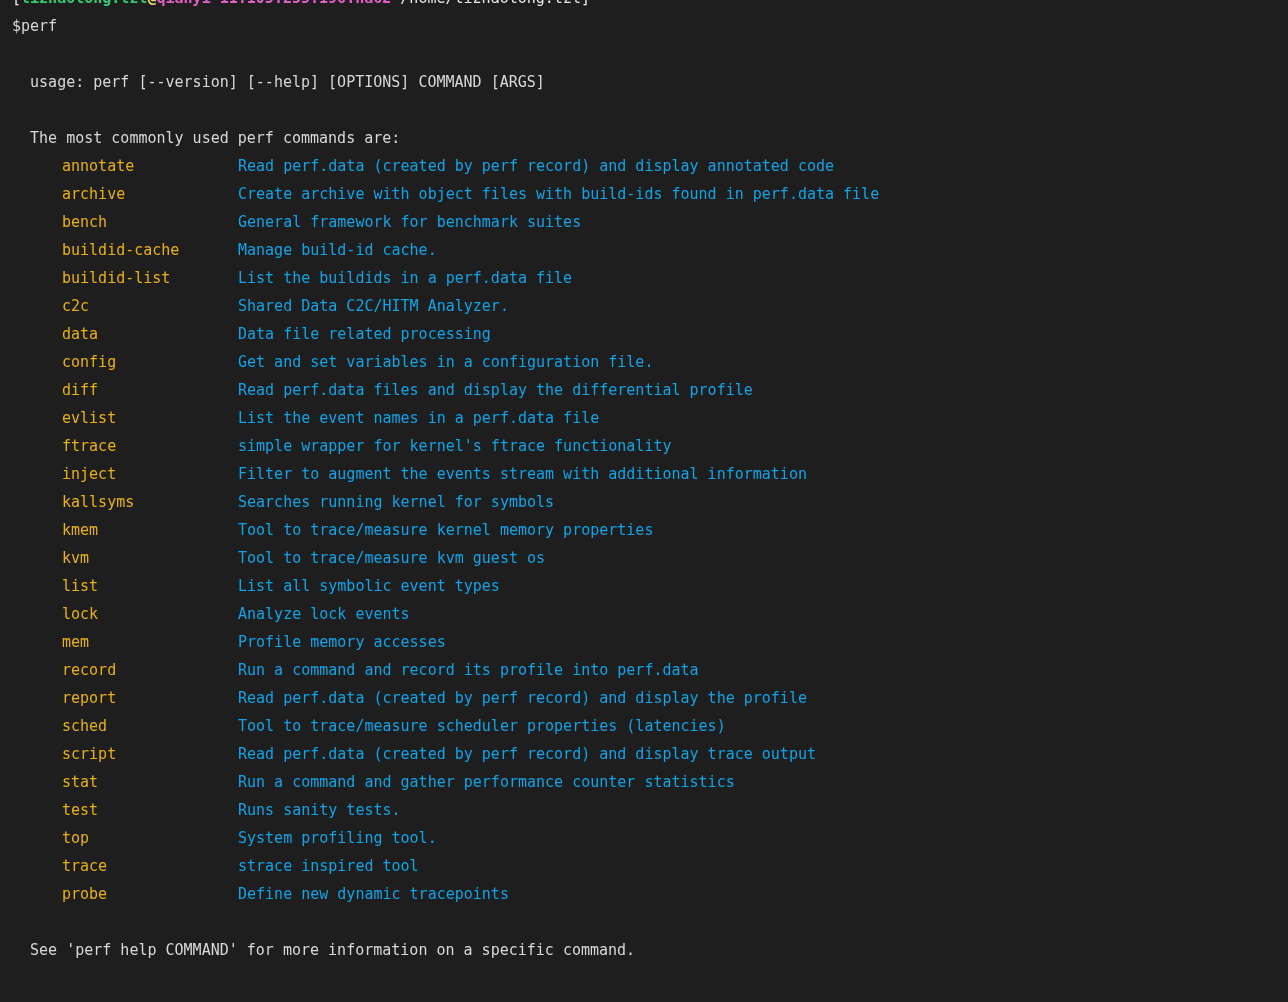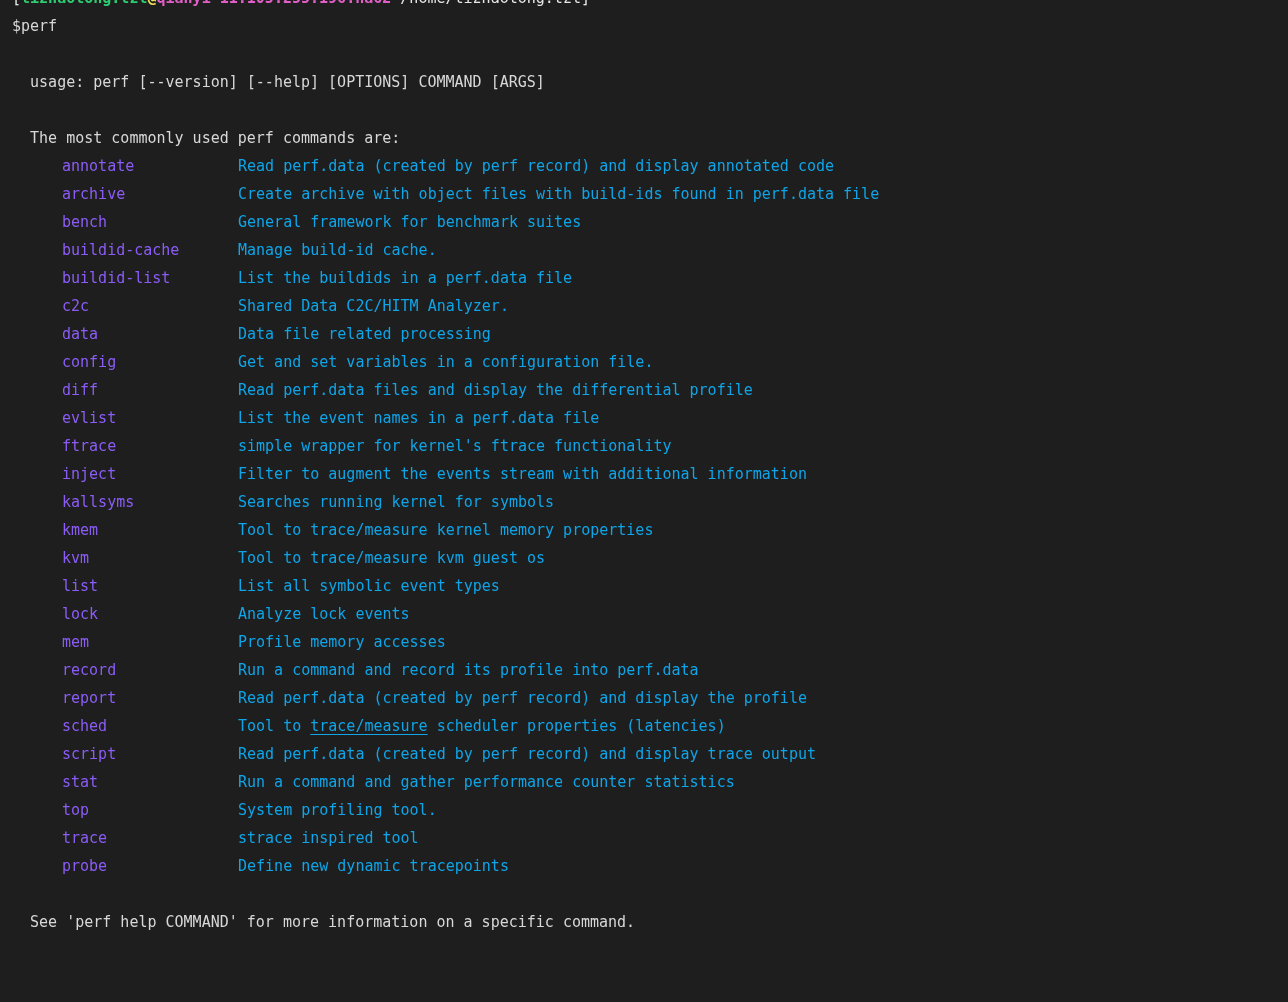--- a/index.html
+++ b/index.html
@@ -62,26 +62,26 @@
     line-height: 28px;
     padding-left: 12px;
     box-sizing: border-box;
     display: block;
   }
   .cmd-name {
     display: inline-block;
     width: 226px;
     padding-left: 50px;
     box-sizing: border-box;
-    color: #8b5cf6;
+    color: #eab308;
   }
   .cmd-desc {
     color: #0ea5e9;
   }
-  .underlined { text-decoration: underline; text-underline-offset: 3px; }
+  .underlined { text-underline-offset: 3px; }
 </style>
 </head>
 <body>
 
 <div id="terminal">
 
   <div class="line prompt-line"><span class="c-bracket">[</span><span class="c-user">tizhaotong.tzt</span><span class="c-at">@</span><span class="c-host">qianyi-11.105.255.196.na62</span><span class="c-path"> </span><span class="c-path">/home/tizhaotong.tzt</span><span class="c-bracket">]</span></div>
 
   <div class="line">$perf</div>
 
@@ -110,20 +110,21 @@
       <div class="cmd-row"><span class="cmd-name">kmem</span><span class="cmd-desc">Tool to trace/measure kernel memory properties</span></div>
       <div class="cmd-row"><span class="cmd-name">kvm</span><span class="cmd-desc">Tool to trace/measure kvm guest os</span></div>
       <div class="cmd-row"><span class="cmd-name">list</span><span class="cmd-desc">List all symbolic event types</span></div>
       <div class="cmd-row"><span class="cmd-name">lock</span><span class="cmd-desc">Analyze lock events</span></div>
       <div class="cmd-row"><span class="cmd-name">mem</span><span class="cmd-desc">Profile memory accesses</span></div>
       <div class="cmd-row"><span class="cmd-name">record</span><span class="cmd-desc">Run a command and record its profile into perf.data</span></div>
       <div class="cmd-row"><span class="cmd-name">report</span><span class="cmd-desc">Read perf.data (created by perf record) and display the profile</span></div>
       <div class="cmd-row"><span class="cmd-name">sched</span><span class="cmd-desc"><span>Tool to </span><span class="underlined">trace/measure</span><span> scheduler properties (latencies)</span></span></div>
       <div class="cmd-row"><span class="cmd-name">script</span><span class="cmd-desc">Read perf.data (created by perf record) and display trace output</span></div>
       <div class="cmd-row"><span class="cmd-name">stat</span><span class="cmd-desc">Run a command and gather performance counter statistics</span></div>
+      <div class="cmd-row"><span class="cmd-name">test</span><span class="cmd-desc">Runs sanity tests.</span></div>
       <div class="cmd-row"><span class="cmd-name">top</span><span class="cmd-desc">System profiling tool.</span></div>
       <div class="cmd-row"><span class="cmd-name">trace</span><span class="cmd-desc">strace inspired tool</span></div>
       <div class="cmd-row"><span class="cmd-name">probe</span><span class="cmd-desc">Define new dynamic tracepoints</span></div>
     </div>
 
   <div class="blank">&nbsp;</div>
 
   <div class="line">  See 'perf help COMMAND' for more information on a specific command.</div>
 
 </div>

